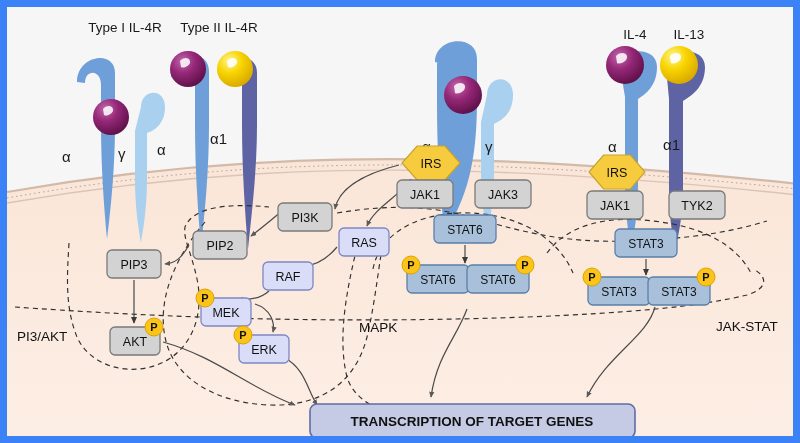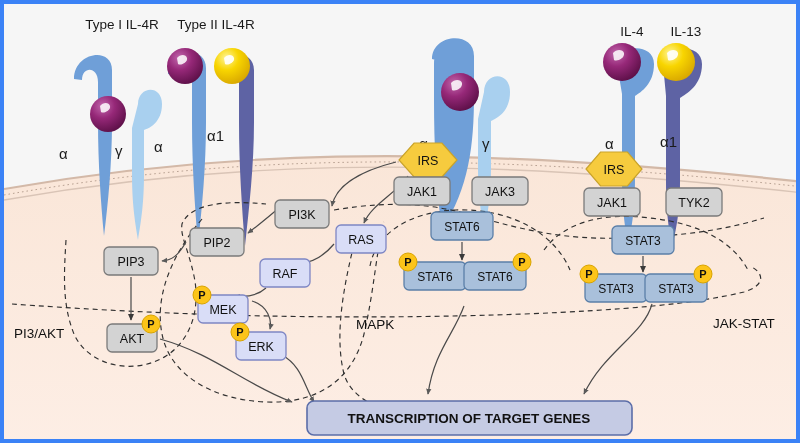--- a/index.html
+++ b/index.html
@@ -1,17 +1,17 @@
 <!DOCTYPE html>
 <html><head>
 <meta charset="utf-8">
 <style>
   html,body{margin:0;padding:0;background:#fff;}
   body{font-family:"Liberation Sans","DejaVu Sans",sans-serif;}
-  #stage{position:relative;width:800px;height:443px;overflow:hidden;background:#f6f6f6;border:4px solid #3b82f6;box-sizing:border-box;}
+  #stage{position:relative;width:800px;height:443px;overflow:hidden;background:#f6f6f6;border:7px solid #3b82f6;box-sizing:border-box;}
   #svgroot{position:absolute;left:0;top:0;width:800px;height:443px;}
   .lbl{font-family:"Liberation Sans","DejaVu Sans",sans-serif;}
 </style>
 </head>
 <body>
 
 <div id="stage">
   <svg id="svgroot" viewBox="0 0 800 443" xmlns="http://www.w3.org/2000/svg">
     <defs>
       <radialGradient id="gIL4" cx="35%" cy="28%" r="75%">

